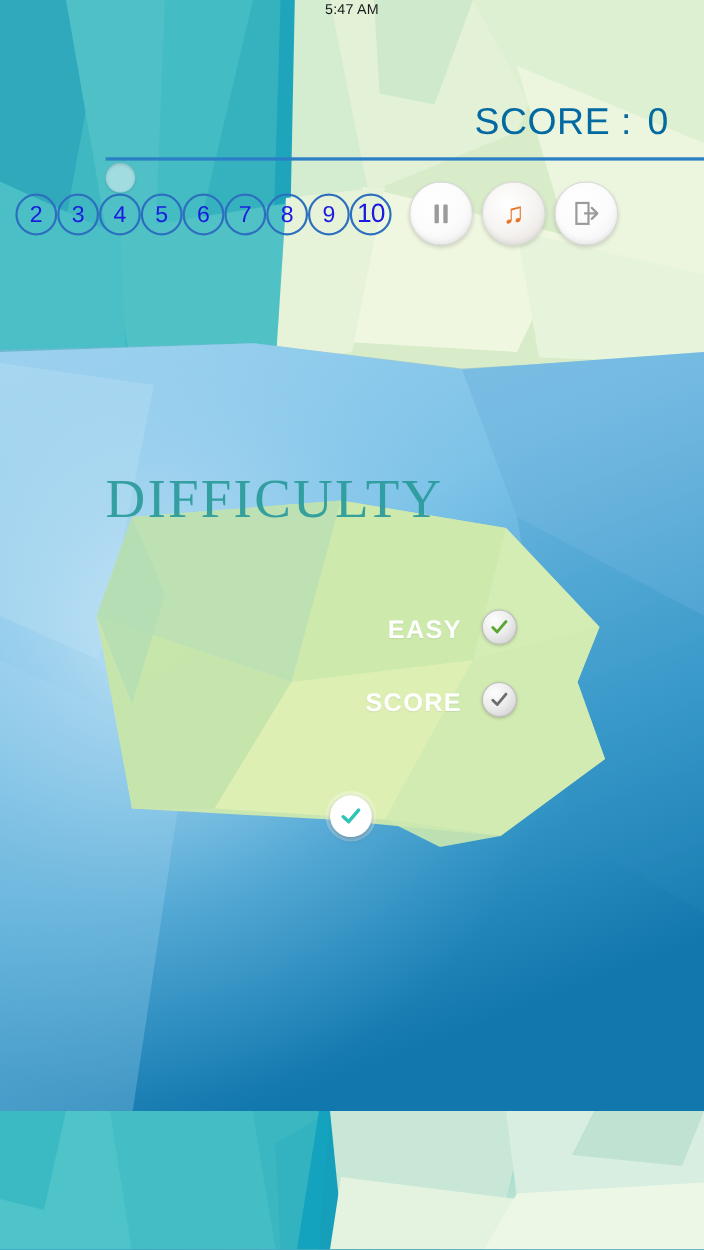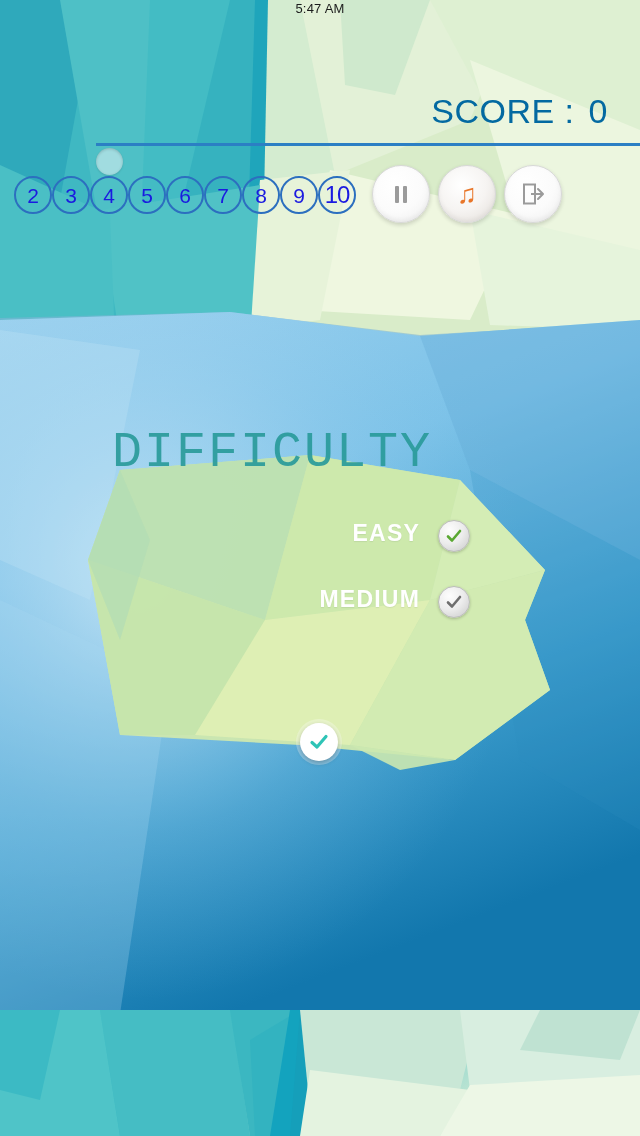--- a/index.html
+++ b/index.html
@@ -138,43 +138,43 @@
     display: block;
     width: 4px; height: 17px;
     background: #9b9b9b;
     border-radius: 1px;
   }
   .music-note { font-size: 27px; color: #e8762a; line-height: 1; }
 
   
   #difficulty-title {
     position: absolute;
-    left: 112px; top: 424px;
+    left: 96px; top: 424px;
     z-index: 25;
     font-size: 50px;
     font-weight: normal;
     color: #2a9b9b;
     letter-spacing: 2px;
     opacity: 0.92;
-    font-family: Liberation Mono, monospace;
+    font-family: Liberation Serif, serif;
     white-space: nowrap;
   }
 
   
   #difficulty-options {
     position: absolute;
     left: 200px; top: 520px;
     width: 270px;
     z-index: 26;
   }
   .diff-row {
     position: relative;
     height: 66px;
     display: flex;
-    align-items: flex-start;
+    align-items: flex-end;
     justify-content: flex-end;
     cursor: pointer;
   }
   .diff-label {
     font-size: 23px;
     font-weight: bold;
     color: #ffffff;
     letter-spacing: 1.2px;
     margin-right: 18px;
     text-shadow: 0 1px 1px rgba(120,150,110,0.18);
@@ -344,21 +344,21 @@
     <div class="diff-row">
       <span class="diff-label">EASY</span>
       <span class="diff-check">
         <svg width="20" height="20" viewBox="0 0 20 20">
           <polyline points="4,10.5 8,14.5 16,5" fill="none" stroke="#5aa832" stroke-width="2.6" stroke-linecap="round" stroke-linejoin="round"></polyline>
         </svg>
       </span>
     </div>
 
     <div class="diff-row">
-      <span class="diff-label">MEDIUM</span>
+      <span class="diff-label">SCORE</span>
       <span class="diff-check">
         <svg width="20" height="20" viewBox="0 0 20 20">
           <polyline points="4,10.5 8,14.5 16,5" fill="none" stroke="#6e6e6e" stroke-width="2.6" stroke-linecap="round" stroke-linejoin="round"></polyline>
         </svg>
       </span>
     </div>
 
 
   </div>
 

